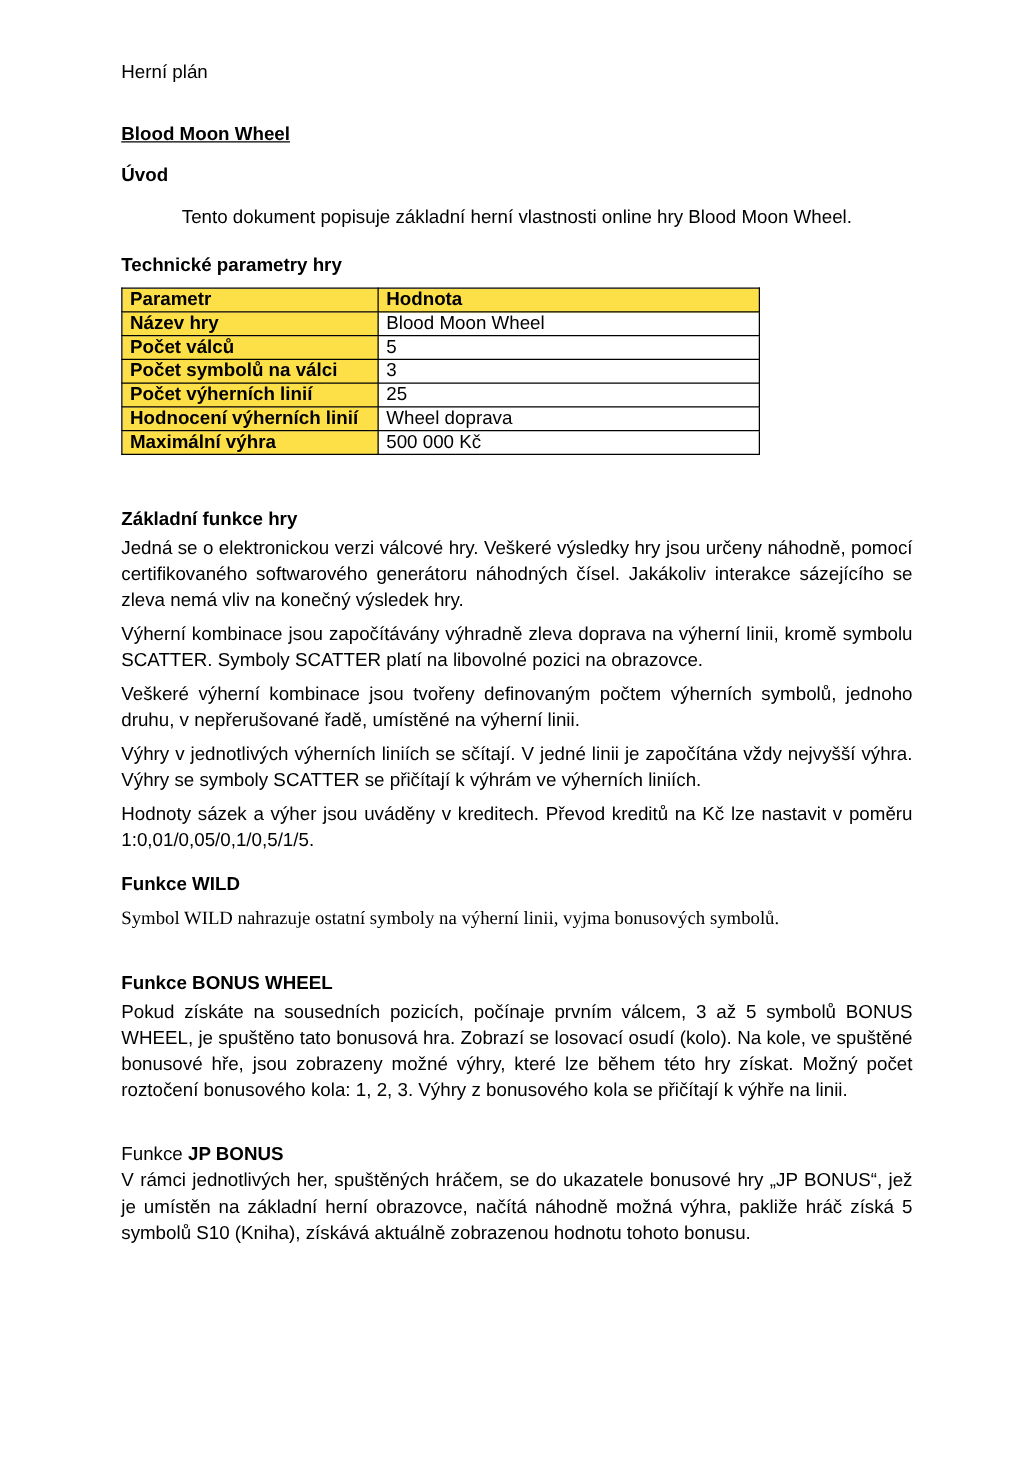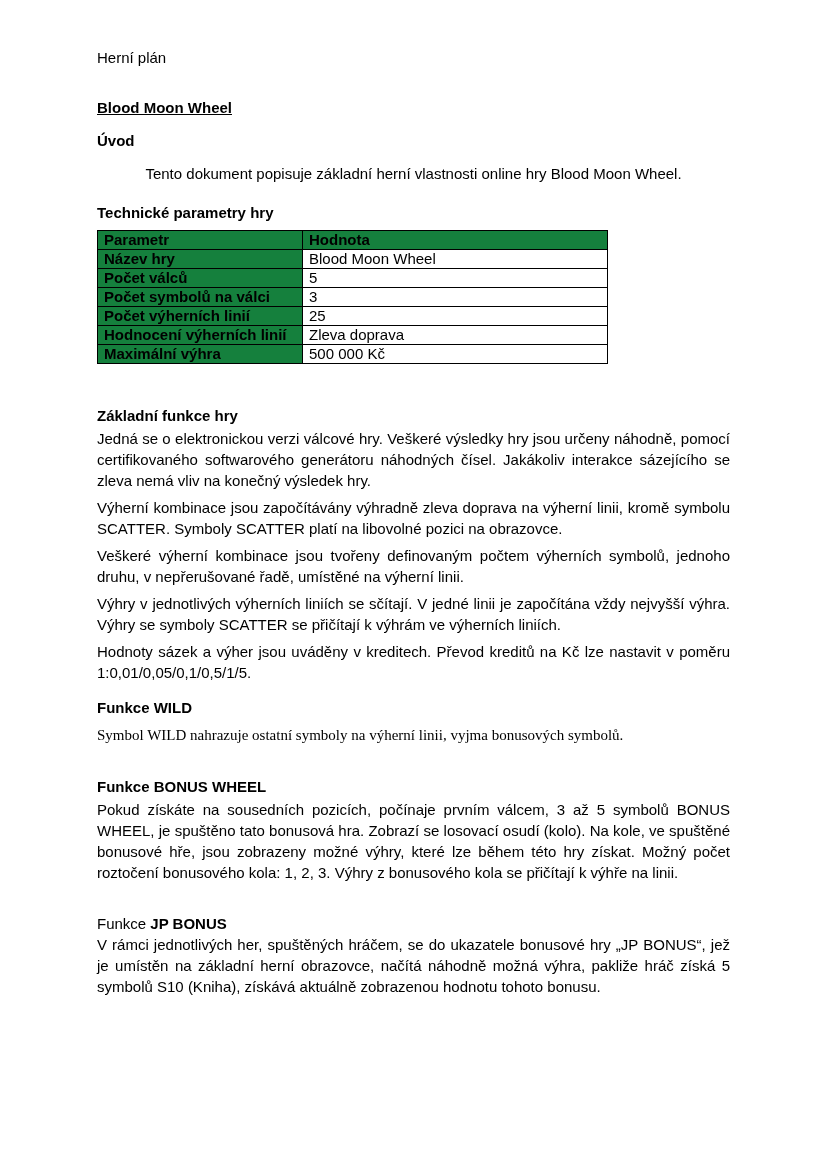--- a/index.html
+++ b/index.html
@@ -55,21 +55,21 @@
     font-size: 15px;
     line-height: 16px;
     height: 18px;
     padding: 0 0 0 6px;
     text-align: left;
     vertical-align: middle;
     font-weight: normal;
   }
   table.params .col-param { width: 198px; }
   table.params .shade {
-    background: #15803d;
+    background: #fde047;
     font-weight: bold;
   }
 </style>
 </head>
 <body>
 
 <div class="page">
 
   <p class="doc-header">Herní plán</p>
 
@@ -97,21 +97,21 @@
       <tr>
         <td class="shade col-param">Počet symbolů na válci</td>
         <td>3</td>
       </tr>
       <tr>
         <td class="shade col-param">Počet výherních linií</td>
         <td>25</td>
       </tr>
       <tr>
         <td class="shade col-param">Hodnocení výherních linií</td>
-        <td>Zleva doprava</td>
+        <td>Wheel doprava</td>
       </tr>
       <tr>
         <td class="shade col-param">Maximální výhra</td>
         <td>500 000 Kč</td>
       </tr>
     </tbody>
   </table>
 
   <p class="h h-basic">Základní funkce hry</p>
   <p class="para">Jedná se o elektronickou verzi válcové hry. Veškeré výsledky hry jsou určeny náhodně, pomocí certifikovaného softwarového generátoru náhodných čísel. Jakákoliv interakce sázejícího se zleva nemá vliv na konečný výsledek hry.</p>

